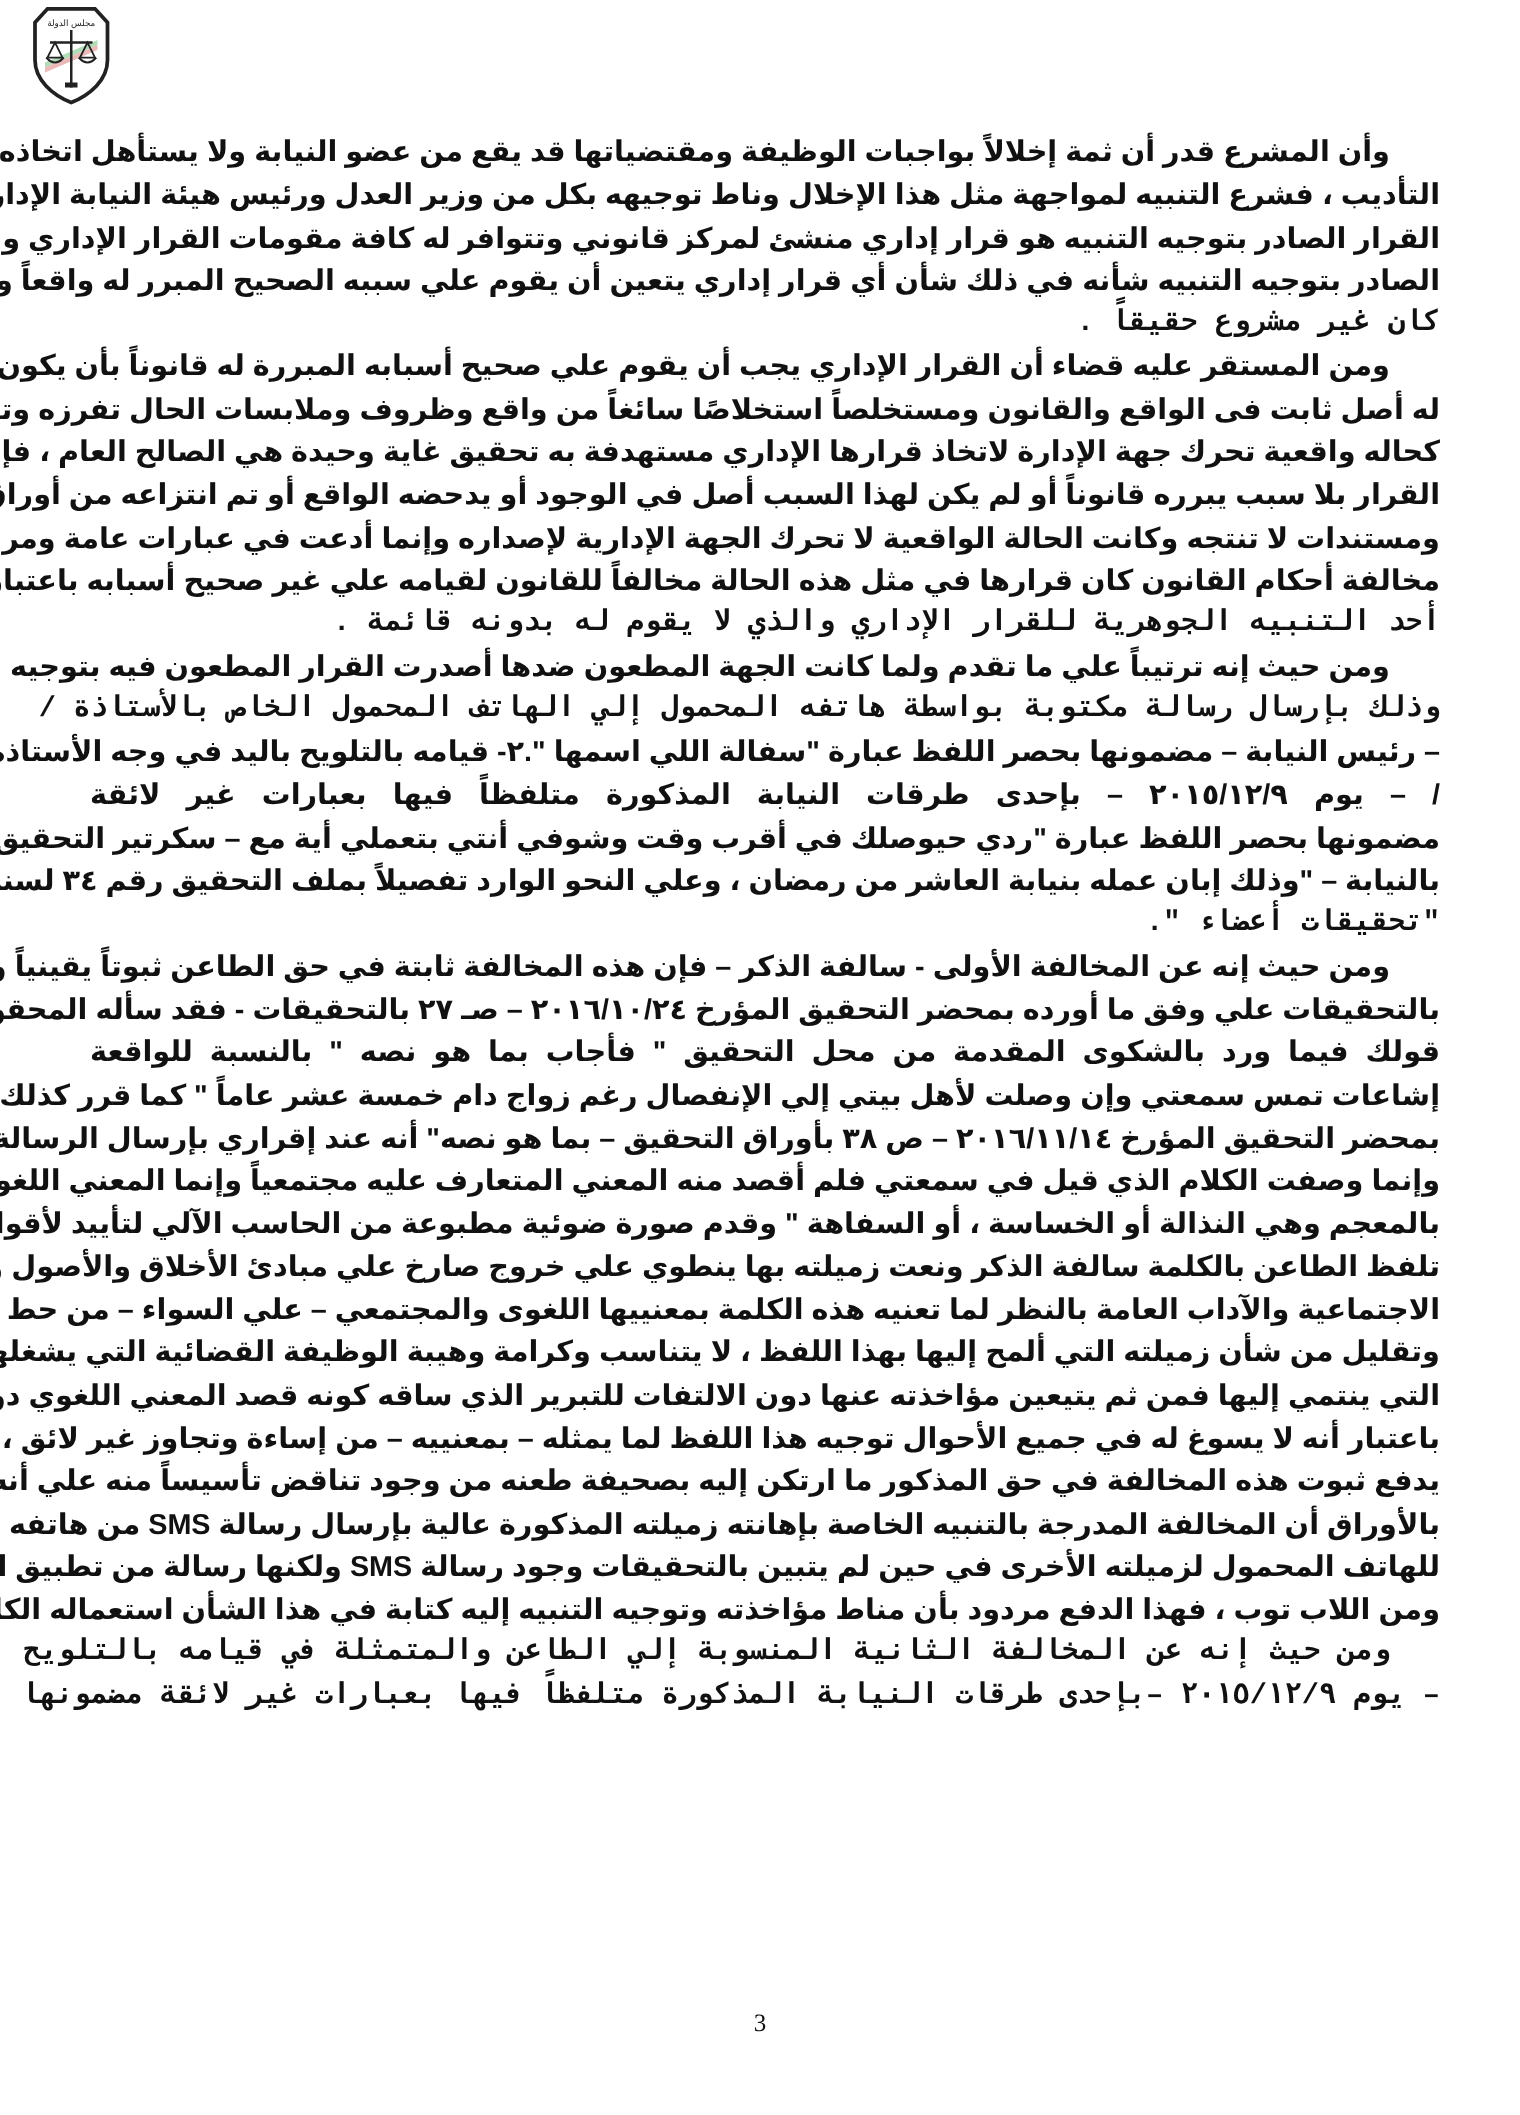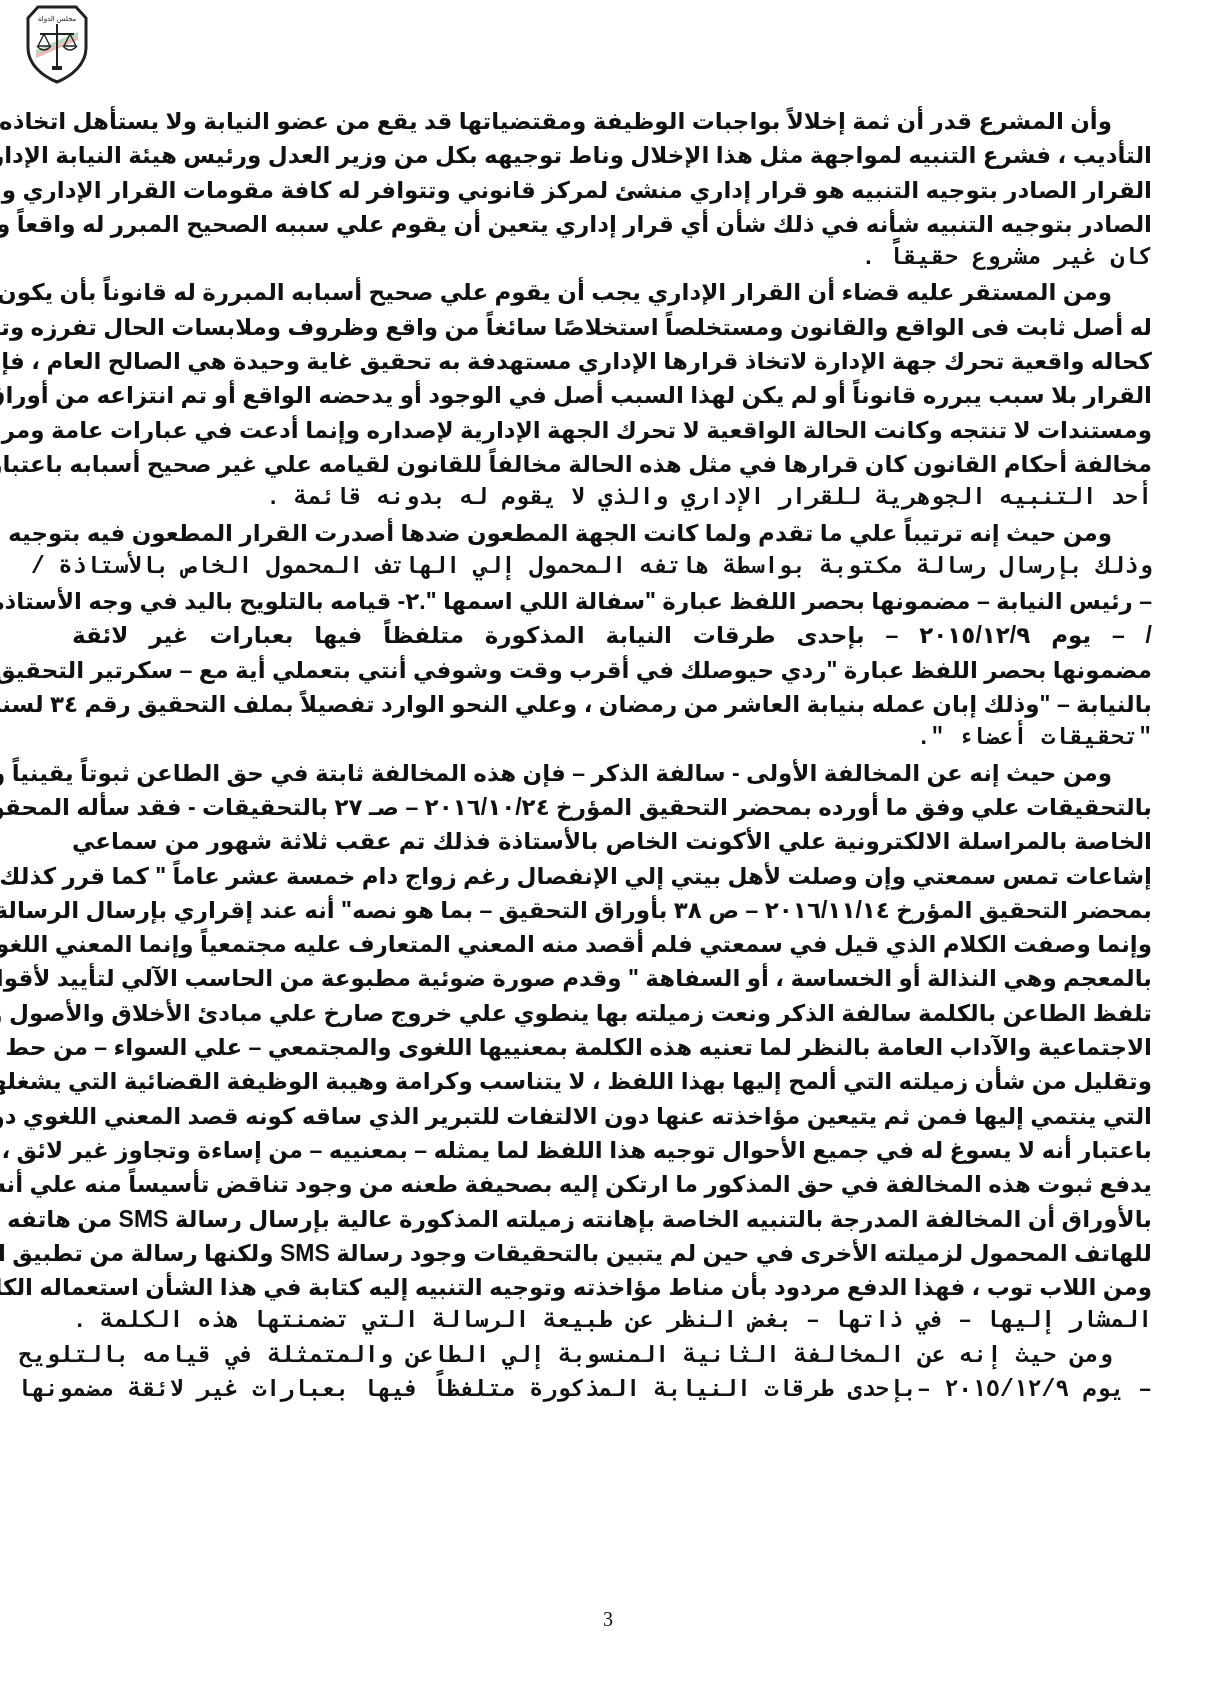--- a/index.html
+++ b/index.html
@@ -49,32 +49,31 @@
     <span class="line last">أحد التنبيه الجوهرية للقرار الإداري والذي لا يقوم له بدونه قائمة .</span>
     <span class="line indent">ومن حيث إنه  ترتيباً علي ما تقدم ولما كانت الجهة المطعون ضدها أصدرت القرار المطعون فيه بتوجيه تنبيه</span>
     <span class="line last">وذلك بإرسال رسالة مكتوبة بواسطة هاتفه المحمول إلي الهاتف المحمول الخاص بالأستاذة /</span>
     <span class="line">– رئيس النيابة – مضمونها بحصر اللفظ عبارة "سفالة اللي اسمها        ".٢- قيامه بالتلويح باليد في وجه الأستاذة</span>
     <span class="line">/                            – يوم ٢٠١٥/١٢/٩ – بإحدى طرقات النيابة المذكورة متلفظاً فيها بعبارات غير لائقة</span>
     <span class="line">مضمونها بحصر اللفظ عبارة "ردي حيوصلك في أقرب وقت وشوفي أنتي بتعملي أية مع           – سكرتير التحقيق</span>
     <span class="line">بالنيابة – "وذلك إبان عمله بنيابة العاشر من رمضان ، وعلي النحو الوارد تفصيلاً بملف التحقيق رقم ٣٤ لسنة ٢٠١٦</span>
     <span class="line last">"تحقيقات أعضاء ".</span>
     <span class="line indent">ومن حيث إنه عن المخالفة الأولى  - سالفة الذكر – فإن هذه المخالفة ثابتة في حق الطاعن ثبوتاً يقينياً وفقاً لإقراره</span>
     <span class="line">بالتحقيقات علي وفق ما أورده بمحضر التحقيق المؤرخ ٢٠١٦/١٠/٢٤ – صـ ٢٧ بالتحقيقات -  فقد سأله المحقق " ما</span>
-    <span class="line">الخاصة بالمراسلة الالكترونية علي الأكونت الخاص بالأستاذة                 فذلك تم عقب ثلاثة شهور من سماعي</span>
+    <span class="line">قولك فيما ورد بالشكوى المقدمة من                          محل التحقيق " فأجاب بما هو نصه " بالنسبة للواقعة</span>
     <span class="line">إشاعات تمس سمعتي وإن وصلت لأهل بيتي إلي الإنفصال رغم زواج دام خمسة عشر عاماً " كما قرر كذلك علي لسانه</span>
     <span class="line">بمحضر التحقيق المؤرخ ٢٠١٦/١١/١٤ – ص ٣٨ بأوراق التحقيق – بما هو نصه" أنه عند إقراري بإرسال الرسالة</span>
     <span class="line">وإنما وصفت الكلام الذي قيل في سمعتي فلم أقصد منه المعني المتعارف عليه مجتمعياً وإنما المعني اللغوي الوارد</span>
     <span class="line">بالمعجم وهي النذالة أو الخساسة ، أو السفاهة " وقدم صورة ضوئية مطبوعة من الحاسب الآلي لتأييد لأقواله ، ولما كان</span>
     <span class="line">تلفظ الطاعن بالكلمة سالفة الذكر ونعت زميلته بها ينطوي علي خروج صارخ علي مبادئ الأخلاق والأصول والقيم</span>
     <span class="line">الاجتماعية والآداب العامة بالنظر لما تعنيه هذه الكلمة بمعنييها اللغوى والمجتمعي – علي السواء – من حط وتحقير</span>
     <span class="line">وتقليل من شأن زميلته التي ألمح إليها بهذا اللفظ ، لا يتناسب وكرامة وهيبة الوظيفة القضائية التي يشغلها ومكانة الهيئة</span>
     <span class="line">التي ينتمي إليها فمن ثم يتيعين مؤاخذته عنها دون الالتفات للتبرير الذي ساقه كونه قصد المعني اللغوي دون المجتمعي</span>
     <span class="line">باعتبار أنه لا يسوغ له في جميع الأحوال توجيه هذا اللفظ لما يمثله – بمعنييه – من إساءة وتجاوز غير لائق ، كما لا</span>
     <span class="line">يدفع ثبوت هذه المخالفة في حق المذكور ما ارتكن إليه بصحيفة طعنه من وجود تناقض تأسيساً منه علي أنه ورد</span>
     <span class="line">بالأوراق أن المخالفة المدرجة بالتنبيه الخاصة بإهانته زميلته المذكورة عالية بإرسال رسالة SMS من هاتفه المحمول</span>
     <span class="line">للهاتف المحمول لزميلته الأخرى في حين لم يتبين بالتحقيقات وجود رسالة SMS ولكنها رسالة من تطبيق الماسنجر</span>
     <span class="line">ومن اللاب توب ، فهذا الدفع مردود بأن مناط مؤاخذته وتوجيه التنبيه إليه كتابة في هذا الشأن استعماله الكلمة المسيئة</span>
-    <span class="line last">المشار إليها – في ذاتها – بغض النظر عن طبيعة الرسالة التي تضمنتها هذه الكلمة .</span>
     <span class="line indent last">ومن حيث إنه عن المخالفة الثانية المنسوبة إلي الطاعن والمتمثلة في قيامه بالتلويح باليد في وجه الأستاذة /</span>
     <span class="line last">– يوم ٢٠١٥/١٢/٩ –بإحدى طرقات النيابة المذكورة متلفظاً فيها بعبارات غير لائقة مضمونها</span>
   </div>
 
 <div class="page-number">3</div>
 
 </body></html>

